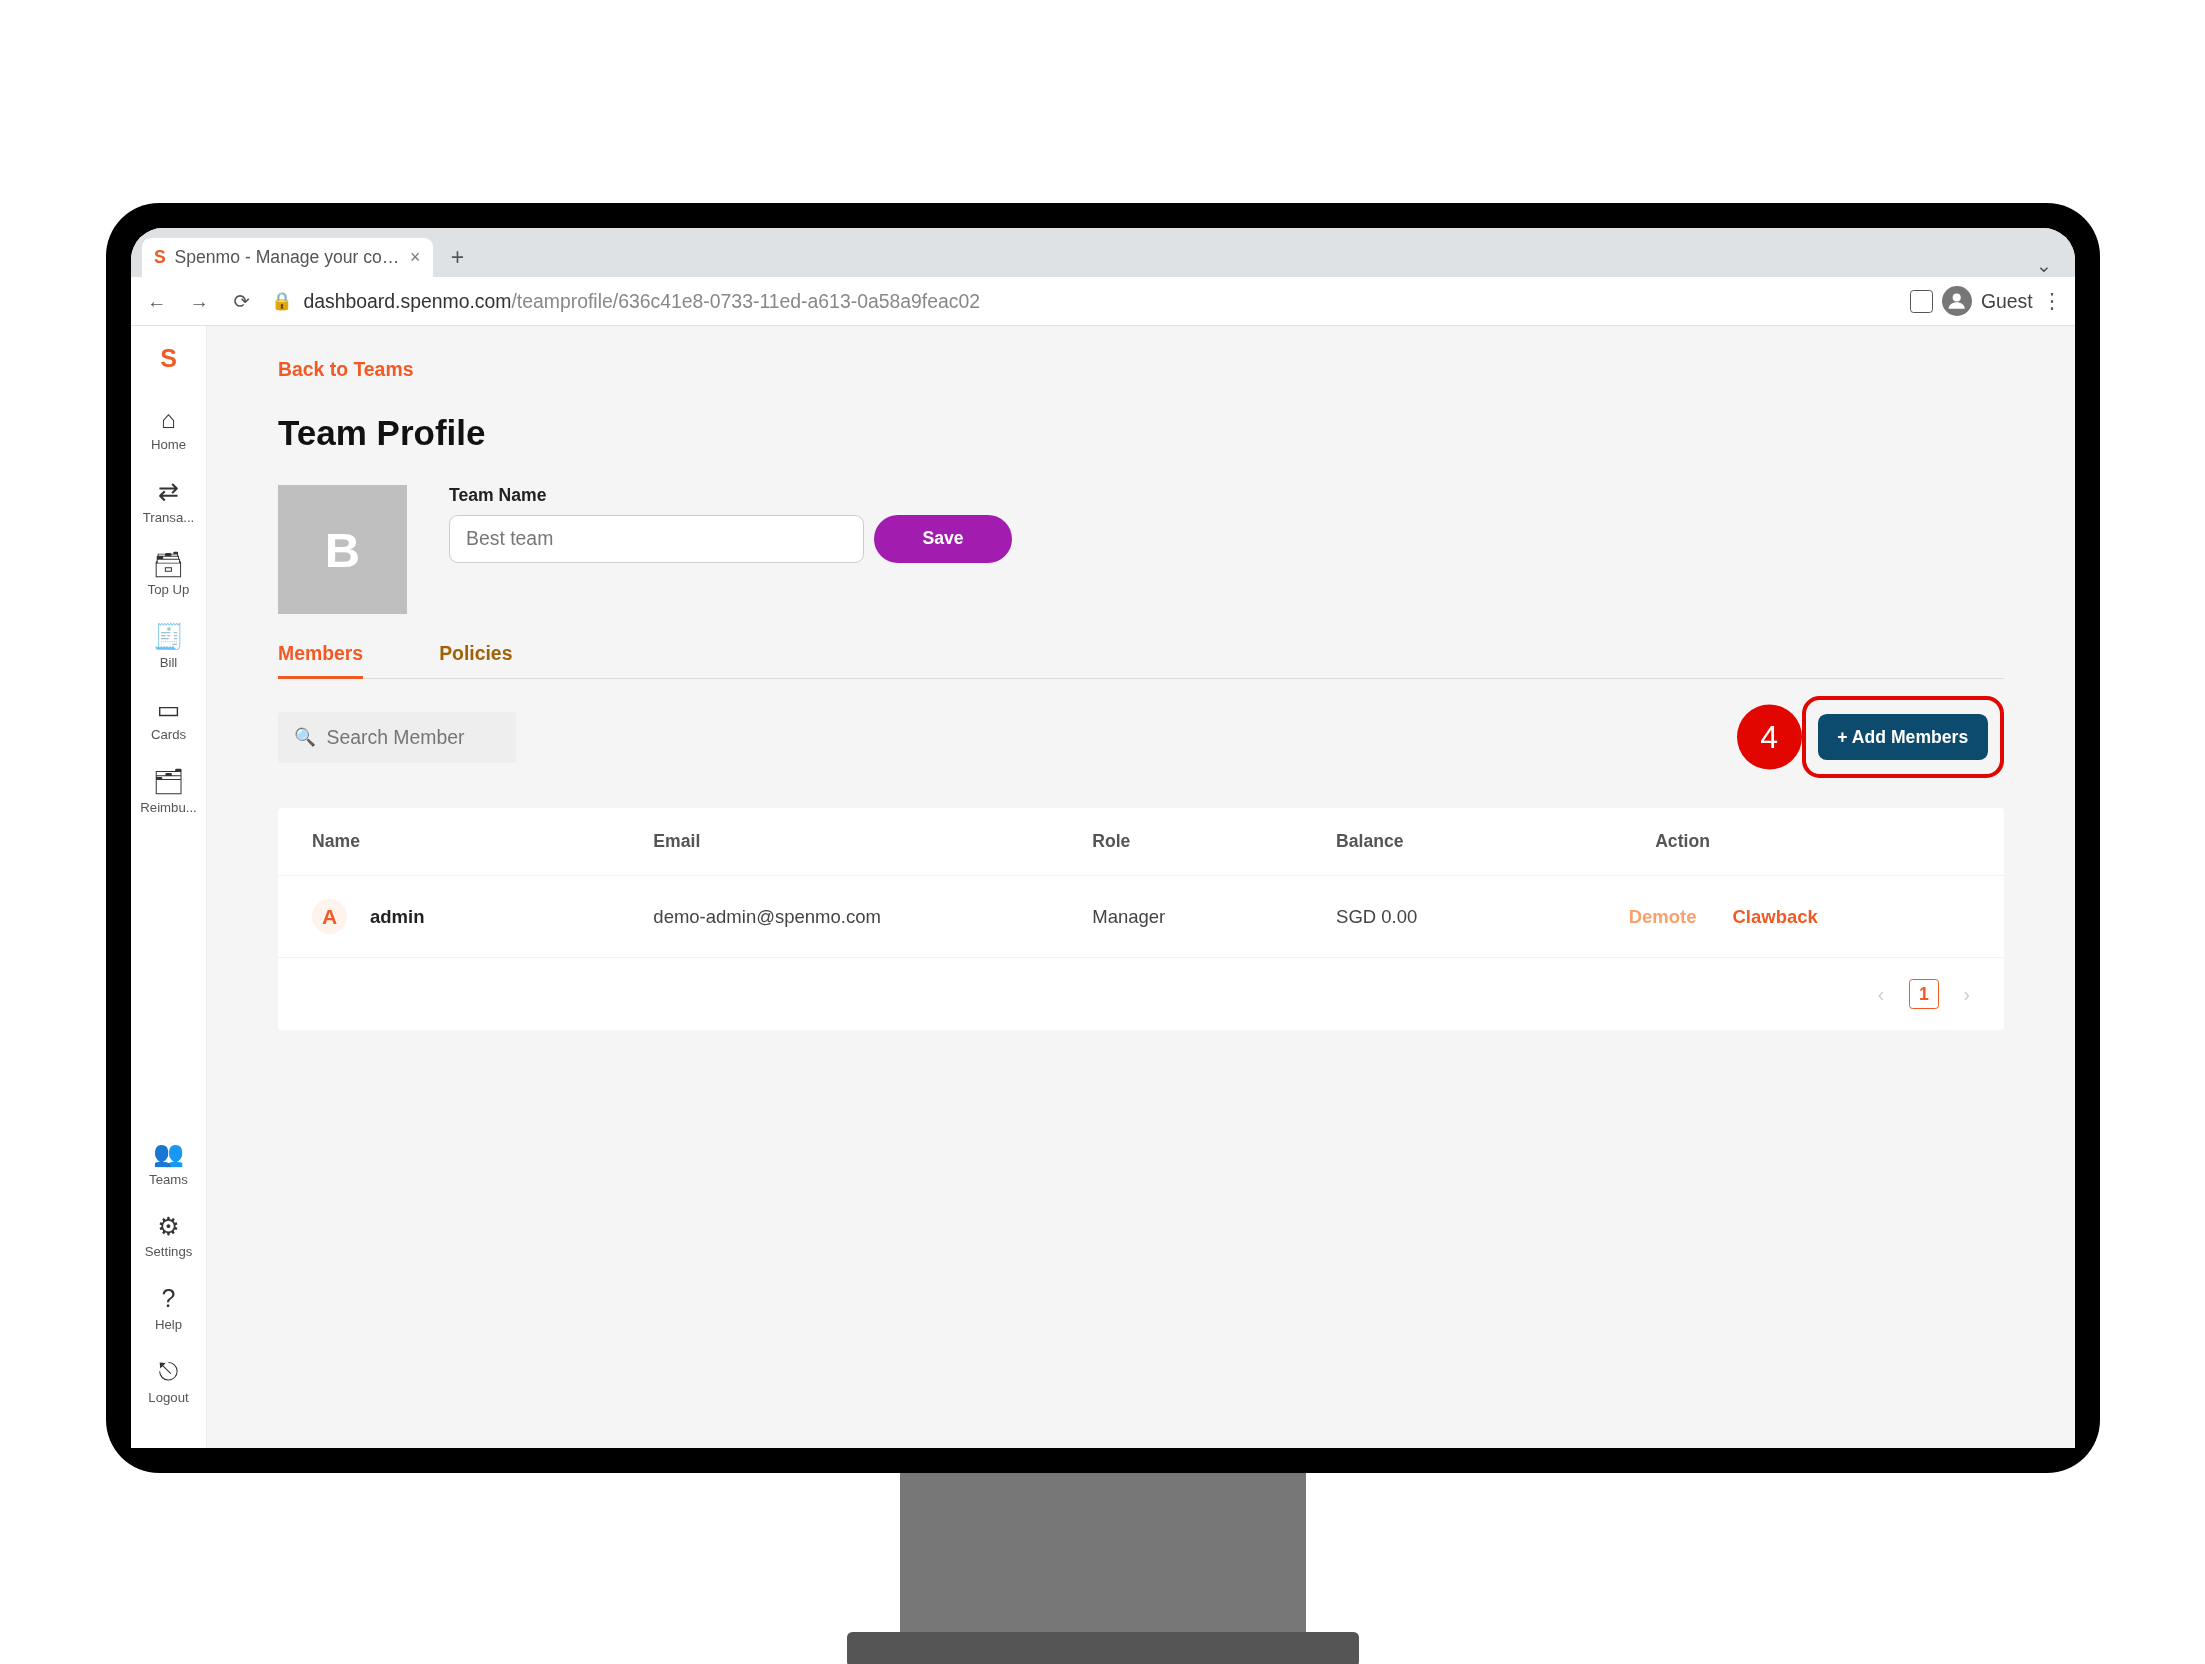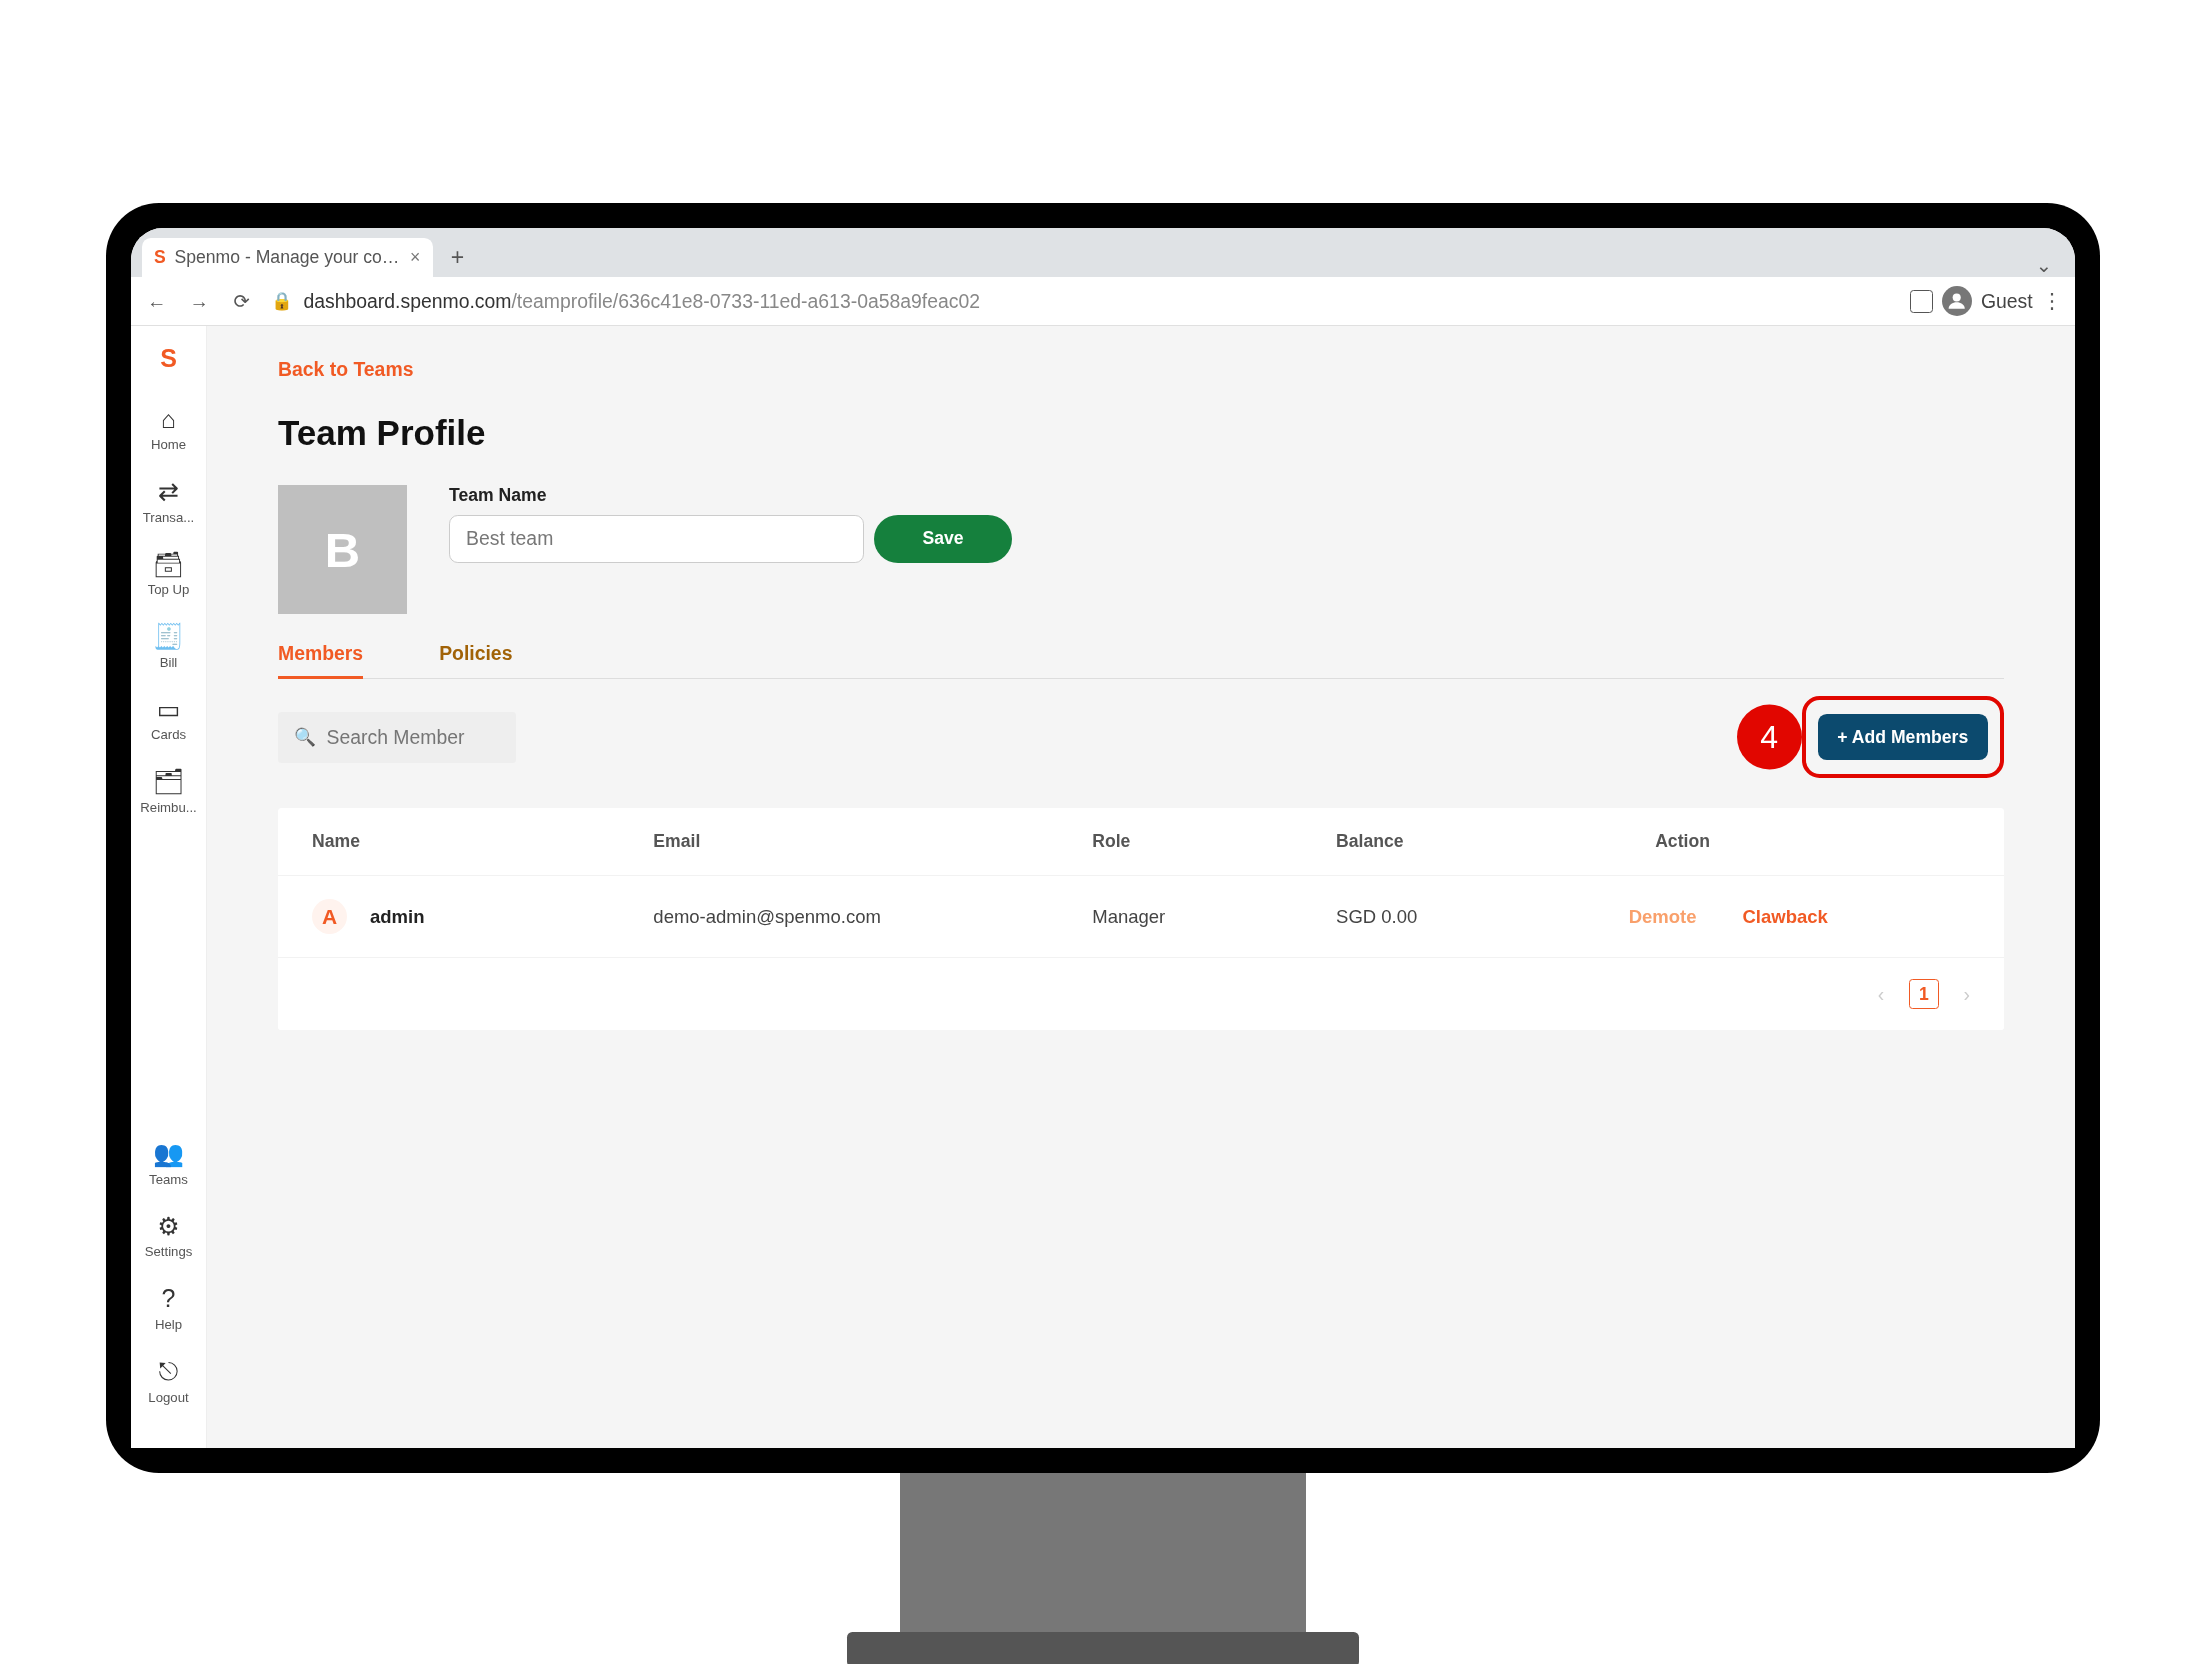--- a/index.html
+++ b/index.html
@@ -44,21 +44,21 @@
 .main { flex:1; padding:32px 71px; overflow:auto; }
 .back-link { color:#f15a24; font-weight:700; font-size:19.4px; cursor:pointer; }
 .page-title { font-size:35px; font-weight:800; color:#111; margin-top:32px; }
 
 .team-row { display:flex; align-items:flex-start; gap:42px; margin-top:32px; }
 .team-square { width:129px; height:129px; background:#bfbfbf; display:flex; align-items:center; justify-content:center; color:#fff; font-size:49px; font-weight:700; }
 .tn-block { display:flex; flex-direction:column; gap:8.8px; }
 .tn-label { font-size:17.6px; font-weight:700; color:#222; }
 .tn-row { display:flex; gap:10px; align-items:center; }
 .tn-input { width:415px; height:48px; border:0.9px solid #ccc; border-radius:8.8px; padding:0 16px; font-size:19.4px; color:#777; }
-.save-btn { width:138px; height:48px; background:#15803d; color:#fff; border:none; border-radius:24px; font-size:17.6px; font-weight:600; cursor:not-allowed; }
+.save-btn { width:138px; height:48px; background:#a21caf; color:#fff; border:none; border-radius:24px; font-size:17.6px; font-weight:600; cursor:not-allowed; }
 
 .tabs { margin-top:28px; display:flex; gap:76px; border-bottom:0.9px solid #ddd; }
 .tab-item { padding:0 0 10.6px 0; font-size:19.4px; font-weight:700; color:#a16207; cursor:pointer; }
 .tab-item.active { color:#f15a24; border-bottom:3.5px solid #f15a24; margin-bottom:-0.9px; }
 
 .action-row { display:flex; align-items:center; margin-top:17.6px; position:relative; }
 .search-box { width:238px; height:51px; background:#eee; border-radius:3.5px; display:flex; align-items:center; padding:0 16px; gap:10.6px; }
 .search-box .sicon { color:#777; font-size:17.6px; }
 .search-box input { border:none; background:transparent; font-size:19.4px; color:#666; flex:1; outline:none; }
 .add-wrap { margin-left:auto; position:relative; }
@@ -67,21 +67,21 @@
 .step-badge { position:absolute; left:-65px; top:50%; transform:translateY(-50%); width:65px; height:65px; border-radius:50%; background:#e10600; color:#fff; display:flex; align-items:center; justify-content:center; font-size:32px; font-weight:500; }
 
 .table-wrap { margin-top:30px; background:#fff; border-radius:3.5px; overflow:hidden; }
 .table-head, .table-row { display:grid; grid-template-columns: 1.4fr 1.8fr 1fr 1.2fr 1.4fr; align-items:center; padding:23px 34px; }
 .table-head { font-size:17.6px; color:#555; font-weight:600; }
 .table-row { border-top:0.9px solid #f2f2f2; }
 .name-cell { display:flex; align-items:center; gap:23px; }
 .name-av { width:35px; height:35px; border-radius:50%; display:flex; align-items:center; justify-content:center; color:#f15a24; font-weight:700; font-size:21px; background:#fff3ee; }
 .cell { font-size:18.5px; color:#222; font-weight:600; }
 .cell.reg { font-weight:500; color:#444; }
-.action-cell { display:flex; gap:46px; justify-content:flex-start; }
+.action-cell { display:flex; gap:36px; justify-content:flex-start; }
 .act-link { font-weight:800; font-size:18.5px; cursor:pointer; }
 .act-demote { color:#f9a06b; }
 .act-clawback { color:#f15a24; }
 
 .pager { display:flex; justify-content:flex-end; align-items:center; gap:25px; padding:21px 34px; background:#fff; border-top:0.9px solid #f2f2f2; }
 .pg-arrow { color:#ccc; font-size:19.4px; cursor:pointer; }
 .pg-num { color:#f15a24; font-weight:700; border:0.9px solid #f15a24; padding:3.5px 8.8px; border-radius:3.5px; font-size:17.6px; }
 .th-action { text-align: left; padding-left: 26.5px; }
 </style>
 </head>

